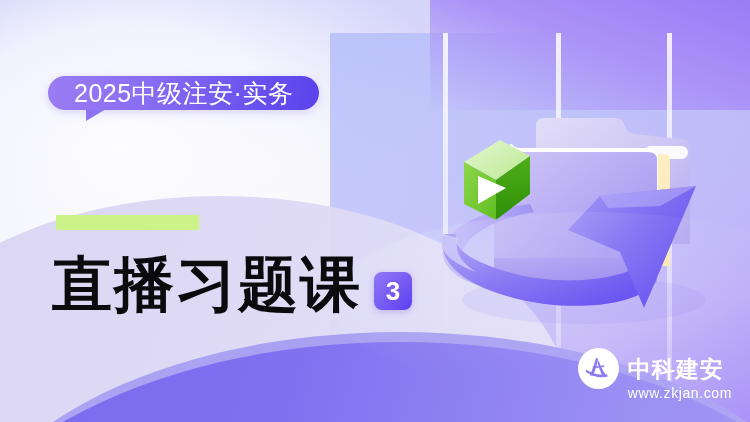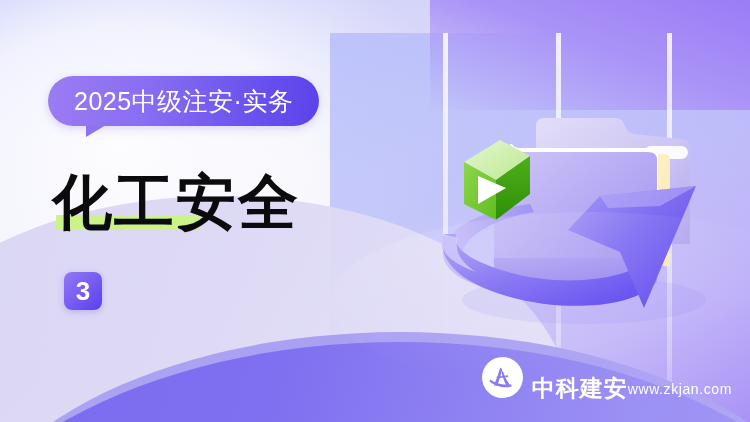--- a/index.html
+++ b/index.html
@@ -82,21 +82,21 @@
     border-radius: 50%;
     background: radial-gradient(ellipse at 30% 20%, rgba(255,255,255,0.14) 0%, rgba(255,255,255,0.0) 62%);
   }
 
   
   .badge-wrap { position: absolute; left: 48px; top: 76px; }
   .badge-pill {
     position: relative;
     display: inline-flex;
     align-items: center;
-    height: 50px;
+    height: 34px;
     padding: 0 26px;
     border-radius: 25px;
     background: linear-gradient(95deg, #9b7cf3 0%, #8a6ef2 35%, #6a52ee 75%, #5b43ec 100%);
     box-shadow: 0 3px 10px rgba(90,62,220,0.18);
   }
   .badge-text {
     color: #ffffff;
     font-size: 25px;
     font-weight: 500;
     letter-spacing: 0.5px;
@@ -172,21 +172,21 @@
   }
   .logo-mark {
     width: 41px; height: 41px;
     border-radius: 50%;
     background: #ffffff;
     display: flex;
     align-items: center;
     justify-content: center;
     flex: none;
   }
-  .logo-txt { display: flex; line-height: 1; margin-top: 22px; }
+  .logo-txt { display: flex; flex-direction: column; line-height: 1; margin-top: 22px; }
   .logo-name {
     color: #ffffff;
     font-size: 23px;
     font-weight: bold;
     letter-spacing: 1px;
   }
   .logo-url {
     margin-top: 5px;
     color: #ffffff;
     font-size: 14px;
@@ -300,23 +300,23 @@
   <div class="badge-wrap">
     <div class="badge-pill">
       <span class="badge-text">2025中级注安·实务</span>
       <span class="badge-tail"></span>
     </div>
   </div>
 
   <div class="headline">
     <div class="line line-1">
       <span class="hl-green"></span>
-      <span class="hl-text">化工安全</span>
     </div>
     <div class="line line-2">
+      <span class="hl-text">直播习题课</span>
       <span class="num-badge">3</span>
     </div>
   </div>
 
   <div class="logo">
     <div class="logo-mark">
       <svg width="30" height="30" viewBox="0 0 30 30" xmlns="http://www.w3.org/2000/svg">
         <path d="M13.2,4.5 C11.8,9.5 9.6,16.5 6.8,22.5 L10.2,22.5 C12.4,16.8 14.2,10.8 15.2,6.2 Z" fill="#8a7bf0"></path>
         <path d="M15.8,7.8 C17.2,12.4 19.6,17.6 22.6,21.6 L19.8,23.2 C17.2,19.0 15.4,13.8 14.6,9.6 Z" fill="#8a7bf0"></path>
         <path d="M3.2,16.4 C8.0,20.0 16.0,22.6 24.0,21.2 L24.8,23.6 C16.2,25.6 7.6,22.6 2.6,18.4 Z" fill="#8a7bf0"></path>

